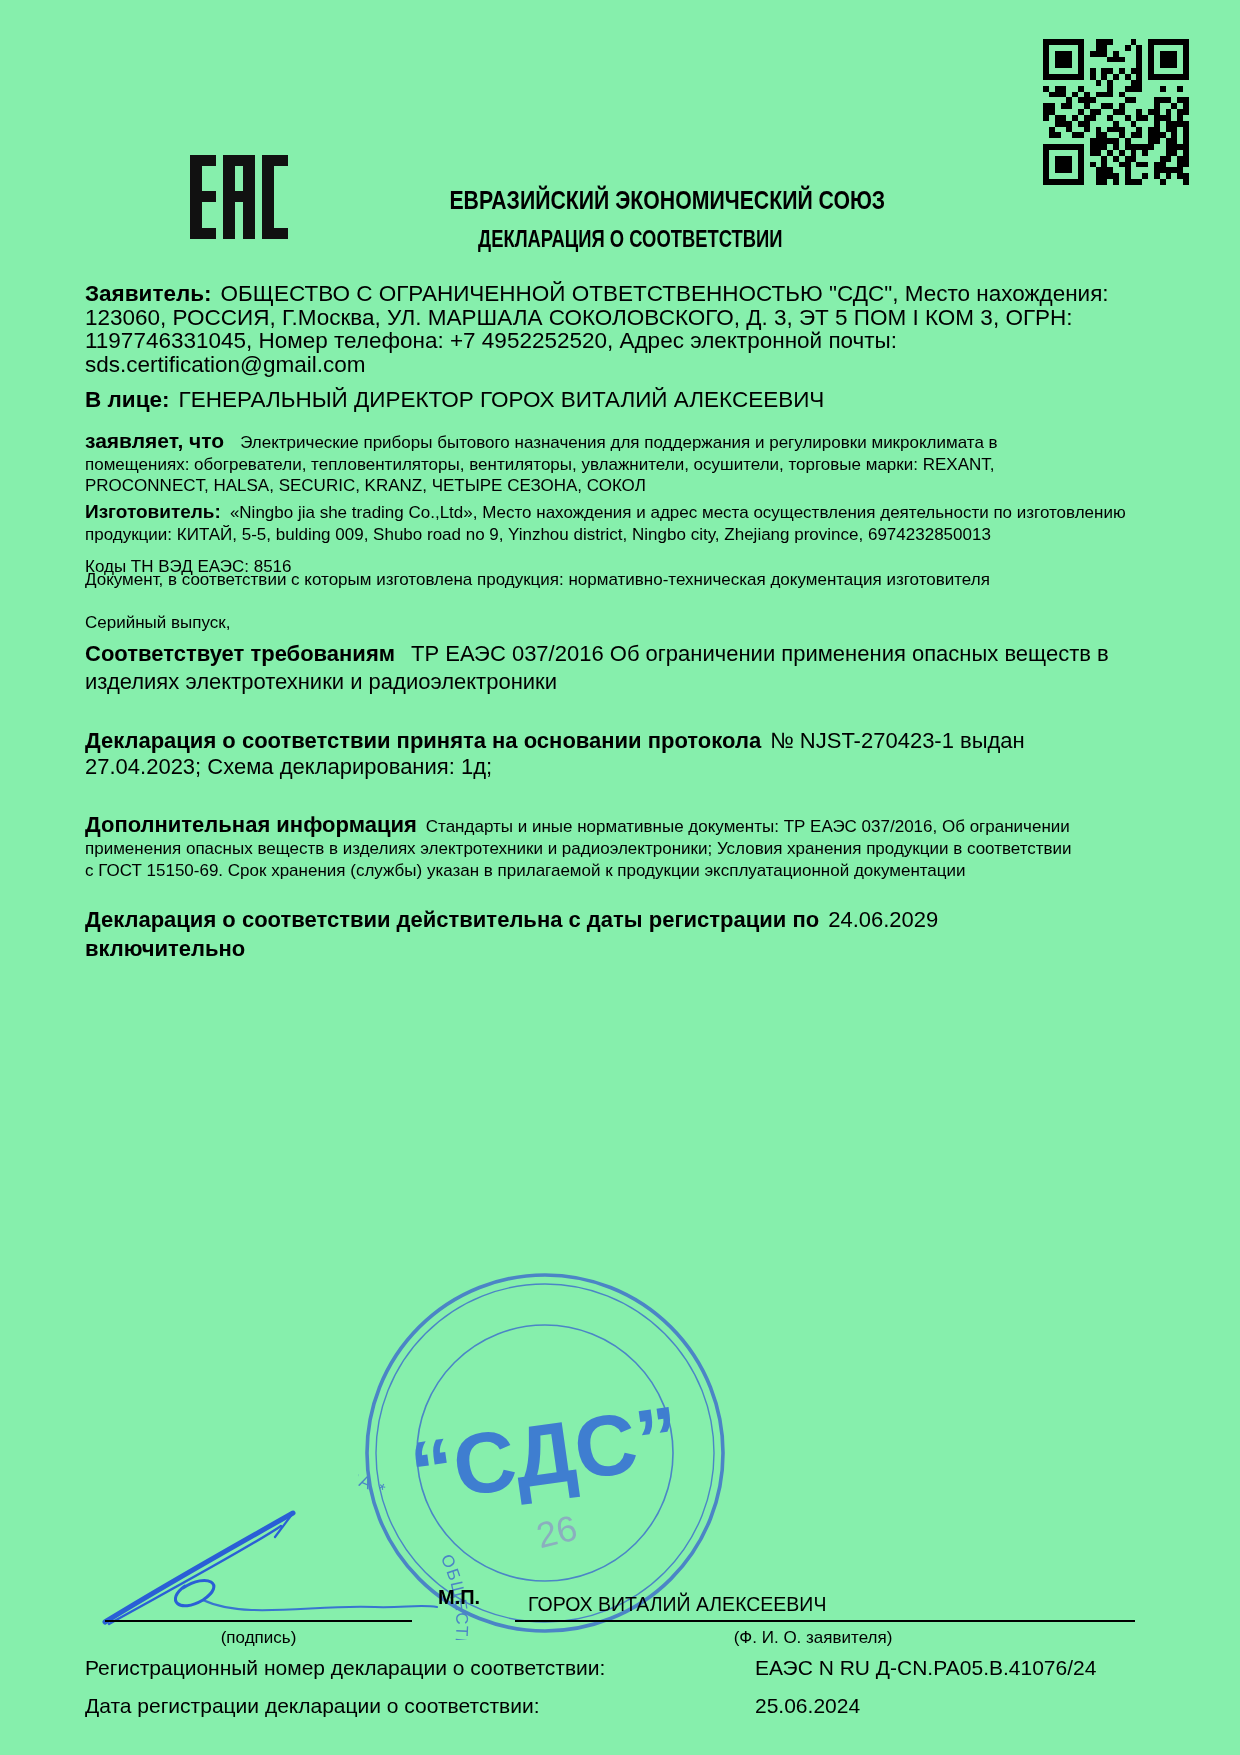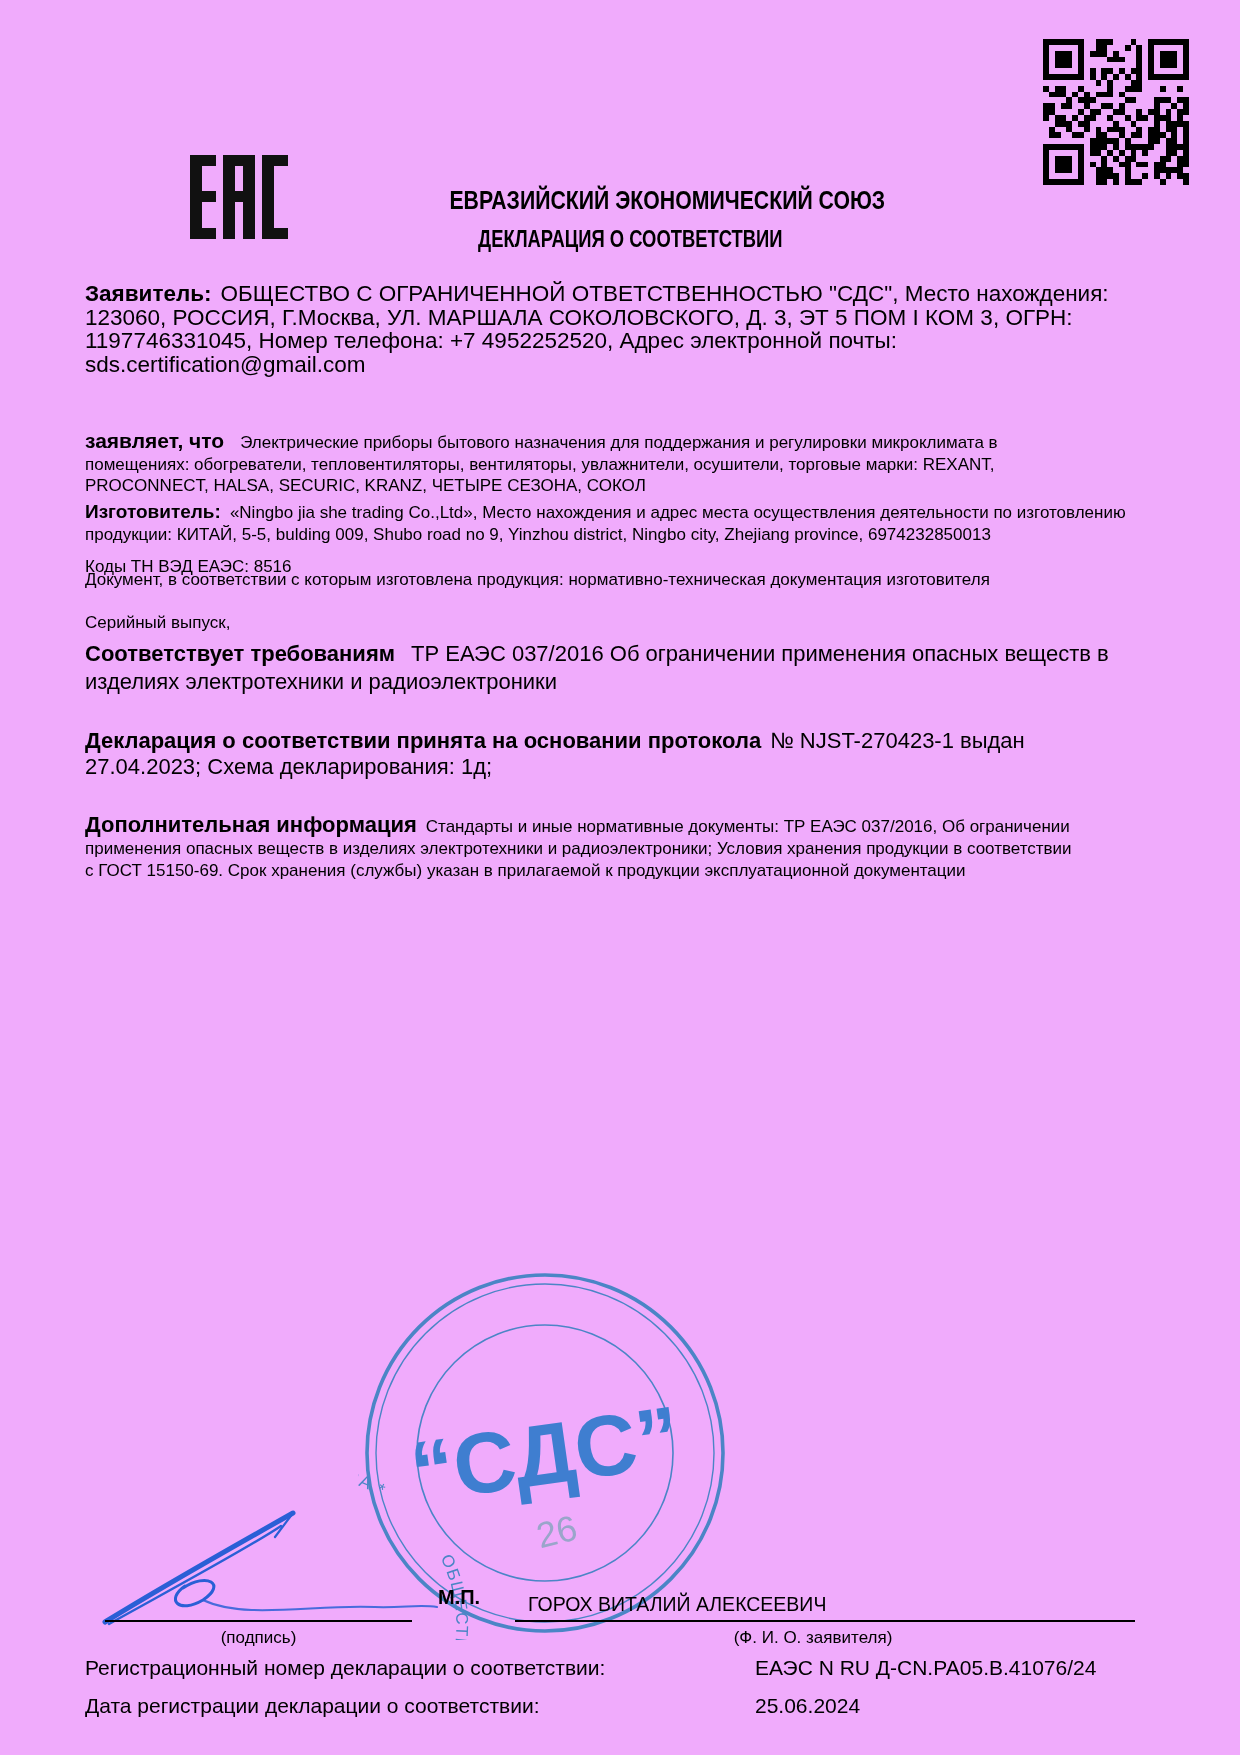--- a/index.html
+++ b/index.html
@@ -1,17 +1,17 @@
 <!DOCTYPE html>
 <html><head>
 <meta charset="utf-8">
 <style>
   html,body{margin:0;padding:0;background:#888;}
   .page{
-    position:relative;width:1240px;height:1755px;background:#f0abfc;
+    position:relative;width:1240px;height:1755px;background:#86efac;
     font-family:"Liberation Sans",sans-serif;color:#000;overflow:hidden;
     margin:0 auto;
   }
   .abs{position:absolute;}
   .b{font-weight:bold;}
   .gap{margin-right:9px;}
   .biggap{margin-right:16px;}
   .title-wrap{text-align:center;}
   .title-inner{display:inline-block;transform:scaleX(.85);transform-origin:center;white-space:nowrap;font-weight:bold;}
   .body-lg{font-size:22.5px;line-height:23.5px;}
@@ -369,20 +369,23 @@
     <span class="title-inner" style="font-size:25px;">ЕВРАЗИЙСКИЙ ЭКОНОМИЧЕСКИЙ СОЮЗ</span>
   </div>
   <div class="abs title-wrap" style="left:85px;top:226px;width:1090px;">
     <span class="title-inner" style="font-size:23px;transform:scaleX(.8);">ДЕКЛАРАЦИЯ О СООТВЕТСТВИИ</span>
   </div>
 
   <div class="abs body-lg" style="left:85px;top:282px;width:1030px;">
     <span class="b gap">Заявитель:</span><span>ОБЩЕСТВО С ОГРАНИЧЕННОЙ ОТВЕТСТВЕННОСТЬЮ "СДС", Место нахождения: 123060, РОССИЯ,  Г.Москва, УЛ. МАРШАЛА СОКОЛОВСКОГО, Д. 3, ЭТ 5 ПОМ I КОМ 3, ОГРН: 1197746331045, Номер телефона: +7 4952252520, Адрес электронной почты: sds.certification@gmail.com</span>
   </div>
 
+  <div class="abs body-lg" style="left:85px;top:388px;width:1070px;">
+    <span class="b gap">В лице:</span><span>ГЕНЕРАЛЬНЫЙ ДИРЕКТОР ГОРОХ ВИТАЛИЙ АЛЕКСЕЕВИЧ</span>
+  </div>
 
   <div class="abs body-sm" style="left:85px;top:430px;width:1010px;">
     <span class="b biggap" style="font-size:21px;">заявляет, что</span><span>Электрические приборы бытового назначения для поддержания и регулировки микроклимата в помещениях: обогреватели, тепловентиляторы, вентиляторы, увлажнители, осушители, торговые марки: REXANT, PROCONNECT, HALSA, SECURIC, KRANZ, ЧЕТЫРЕ СЕЗОНА, СОКОЛ</span>
   </div>
 
   <div class="abs body-sm" style="left:85px;top:501px;width:1070px;">
     <span class="b gap" style="font-size:19px;">Изготовитель:</span><span>«Ningbo jia she trading Co.,Ltd», Место нахождения и адрес места осуществления деятельности по изготовлению продукции: КИТАЙ, 5-5, bulding 009, Shubo road no 9, Yinzhou district, Ningbo city, Zhejiang province, 6974232850013</span>
   </div>
 
   <div class="abs body-sm" style="left:85px;top:569px;width:1070px;">Документ, в соответствии с которым изготовлена продукция: нормативно-техническая документация изготовителя</div>
@@ -394,20 +397,24 @@
   </div>
 
   <div class="abs sec-lg" style="left:85px;top:728px;width:970px;line-height:26px;">
     <span class="b gap">Декларация о соответствии принята на основании протокола</span><span>№ NJST-270423-1 выдан 27.04.2023; Схема декларирования: 1д;</span>
   </div>
 
   <div class="abs body-sm" style="left:85px;top:814px;width:990px;line-height:22px;">
     <span class="b gap" style="font-size:22px;">Дополнительная информация</span><span>Стандарты и иные нормативные документы: ТР ЕАЭС 037/2016, Об ограничении применения опасных веществ в изделиях электротехники и радиоэлектроники; Условия хранения продукции в соответствии с ГОСТ 15150-69. Срок хранения (службы) указан в прилагаемой к продукции эксплуатационной документации</span>
   </div>
 
+  <div class="abs sec-lg" style="left:85px;top:905px;width:1075px;line-height:29px;">
+    <span class="b gap">Декларация о соответствии действительна с даты регистрации по</span><span>24.06.2029</span><br>
+    <span class="b">включительно</span>
+  </div>
 
   <svg class="abs" style="left:358px;top:1266px;" width="374" height="374" viewBox="0 0 374 374">
     <g stroke="#4b85c6" fill="none">
       <circle cx="187" cy="187" r="178" stroke-width="3.6"></circle>
       <circle cx="187" cy="187" r="169" stroke-width="1.4"></circle>
       <circle cx="187" cy="187" r="128" stroke-width="1.6"></circle>
     </g>
     <defs>
       <path id="ringPath" d="M 82.3 291.7 A 148 148 0 1 1 81.0 289.2"></path>
     </defs>

